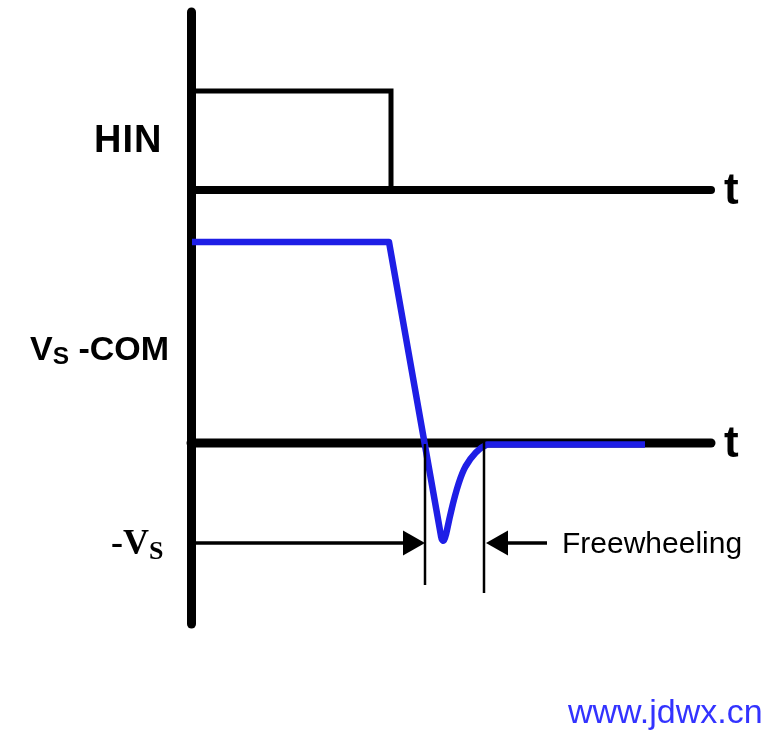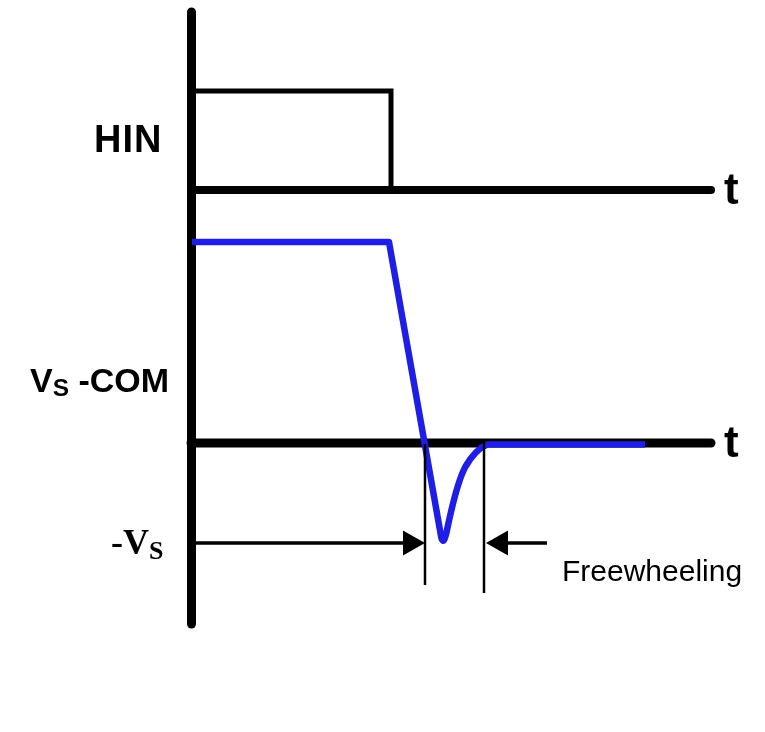--- a/index.html
+++ b/index.html
@@ -22,26 +22,26 @@
   .blue{stroke:var(--color-waveform);fill:none;}
   .head{fill:var(--color-ink);stroke:none;}
   .label{
     position:absolute;
     color:var(--color-ink);
     line-height:1;
     white-space:nowrap;
     font-weight:bold;
   }
   .lbl-hin{left:94px;top:117px;font-size:38px;letter-spacing:1px;}
-  .lbl-vscom{left:30px;top:328px;font-size:34px;margin-top:32px;}
+  .lbl-vscom{left:30px;top:328px;font-size:34px;}
   .lbl-negvs{left:111px;top:521px;font-size:36px;font-family:Liberation Serif, serif;}
   .lbl-t{font-size:44px;}
   .lbl-t-hin{left:724px;top:164px;}
   .lbl-t-vs{left:724px;top:417px;}
-  .lbl-freewheeling{left:562px;top:525px;font-size:30px;font-weight:normal;margin-top:28px;}
+  .lbl-freewheeling{left:562px;top:525px;font-size:30px;font-weight:normal;}
   .subS{font-size:0.72em;vertical-align:-0.18em;}
   .caption{
     left:197px;top:672px;font-size:40px;
   }
   .caption .subS{vertical-align:-0.22em;}
   .watermark{
     left:568px;top:691px;
     font-size:34px;font-weight:normal;
     color:var(--color-watermark);
   }
@@ -80,14 +80,15 @@
 
   <div class="label lbl-negvs"><span>-V</span><span class="subS">S</span></div>
 
   <div class="label lbl-t lbl-t-hin">t</div>
 
   <div class="label lbl-t lbl-t-vs">t</div>
 
   <div class="label lbl-freewheeling">Freewheeling</div>
 
 
+  <div class="label watermark">www.jdwx.cn</div>
 
 </div>
 
 </body></html>

